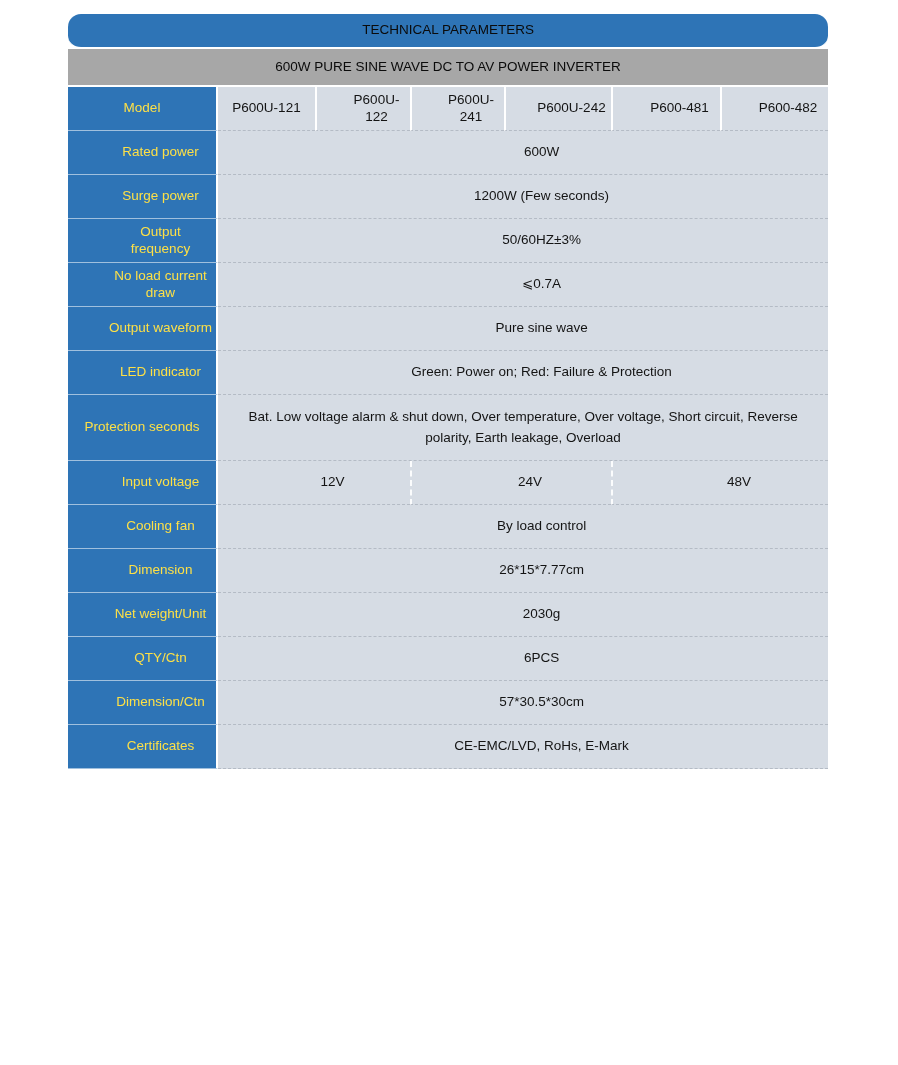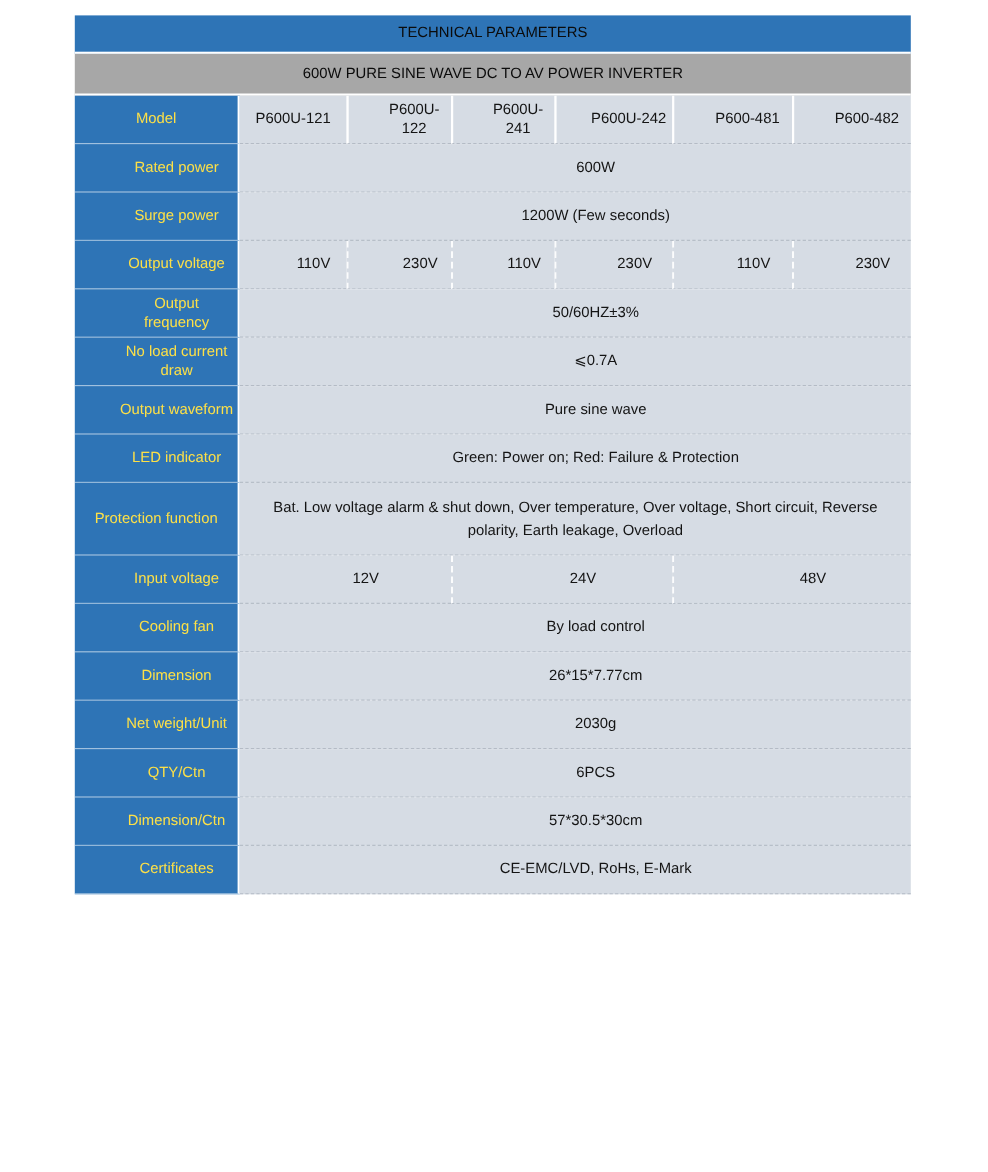--- a/index.html
+++ b/index.html
@@ -35,20 +35,21 @@
     padding: 2px 4px;
     overflow: hidden;
   }
   
   td.title {
     background: #2e74b6;
     height: 35px;
     font-size: 14px;
     border-bottom: 2px solid #ffffff;
     color: #0b0b0b;
+    border-radius: 13px;
   }
   
   td.subtitle {
     background: #a7a7a7;
     height: 38px;
     font-size: 14px;
     border-bottom: 2px solid #ffffff;
     color: #0b0b0b;
   }
   
@@ -105,46 +106,37 @@
       </tr>
       <tr class="r-std">
         <td class="lbl">Rated power</td>
         <td class="dat" colspan="6">600W</td>
       </tr>
       <tr class="r-std">
         <td class="lbl">Surge power</td>
         <td class="dat" colspan="6">1200W (Few seconds)</td>
       </tr>
       <tr class="r-std">
-        <td class="lbl">Output voltage</td>
-        <td class="dat">110V</td>
-        <td class="dat vsep">230V</td>
-        <td class="dat vsep">110V</td>
-        <td class="dat vsep">230V</td>
-        <td class="dat vsep">110V</td>
-        <td class="dat vsep">230V</td>
-      </tr>
-      <tr class="r-std">
         <td class="lbl">Output frequency</td>
         <td class="dat" colspan="6">50/60HZ±3%</td>
       </tr>
       <tr class="r-std">
         <td class="lbl">No load current draw</td>
         <td class="dat" colspan="6">⩽0.7A</td>
       </tr>
       <tr class="r-std">
         <td class="lbl">Output waveform</td>
         <td class="dat" colspan="6">Pure sine wave</td>
       </tr>
       <tr class="r-std">
         <td class="lbl">LED indicator</td>
         <td class="dat" colspan="6">Green: Power on; Red: Failure &amp; Protection</td>
       </tr>
       <tr class="r-tall">
-        <td class="lbl">Protection function</td>
+        <td class="lbl">Protection seconds</td>
         <td class="dat" colspan="6">Bat. Low voltage alarm &amp; shut down, Over temperature, Over voltage, Short circuit, Reverse polarity, Earth leakage, Overload</td>
       </tr>
       <tr class="r-std">
         <td class="lbl">Input voltage</td>
         <td class="dat" colspan="2">12V</td>
         <td class="dat vsep" colspan="2">24V</td>
         <td class="dat vsep" colspan="2">48V</td>
       </tr>
       <tr class="r-std">
         <td class="lbl">Cooling fan</td>

